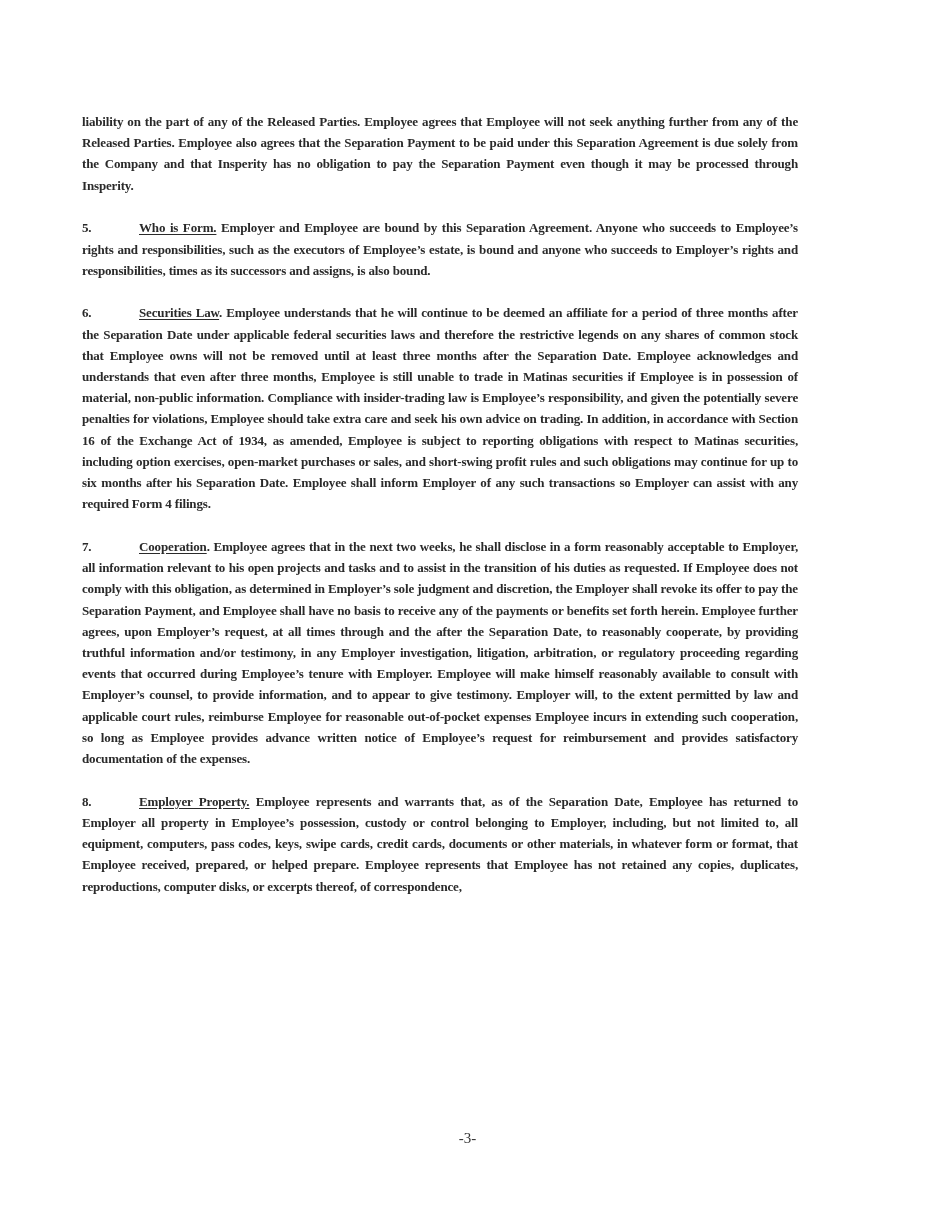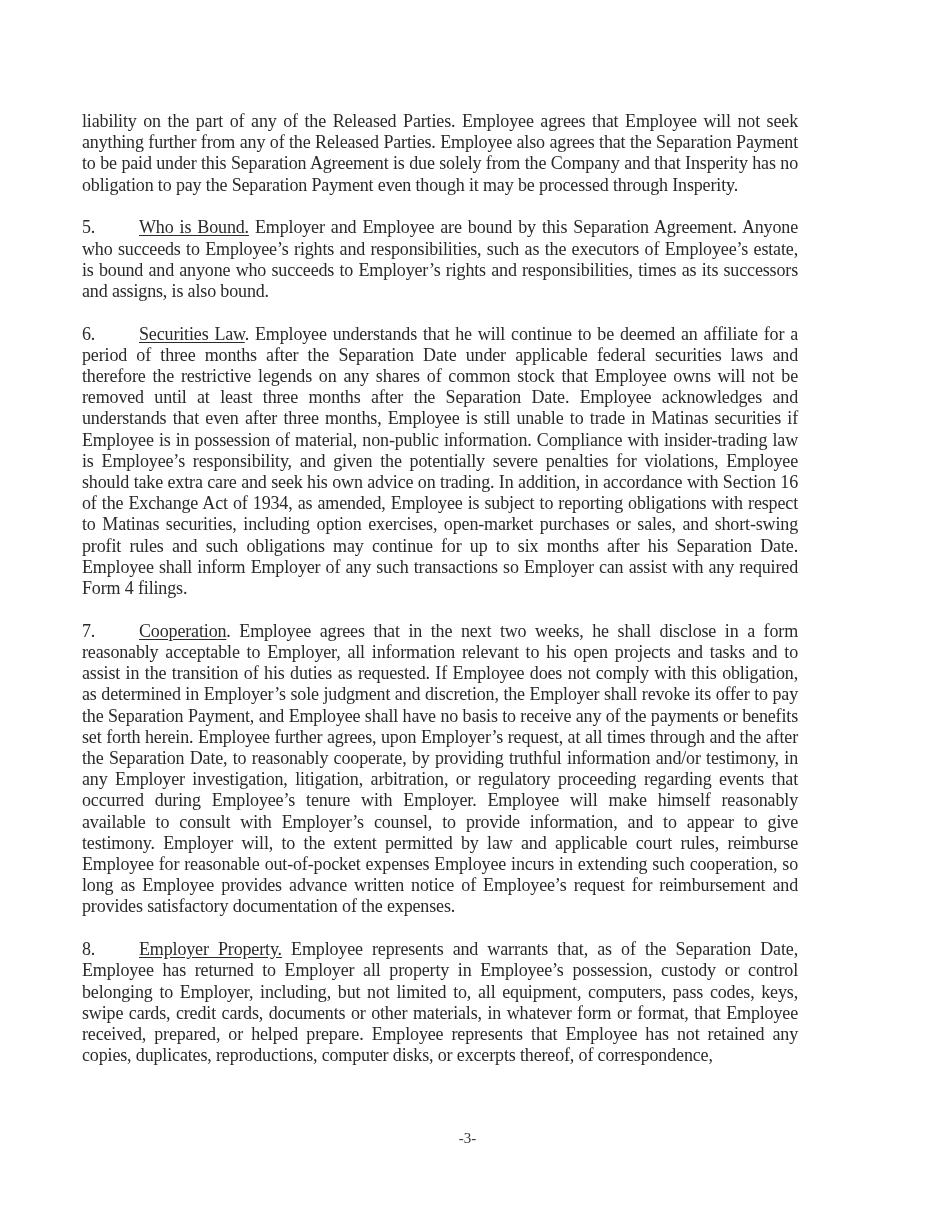--- a/index.html
+++ b/index.html
@@ -15,26 +15,27 @@
       font-family: "Liberation Serif", "DejaVu Serif", serif;
       color: #2a2a2a;
     }
     .page {
       position: absolute;
       left: 82px;
       top: 111px;
       width: 716px;
     }
     .para {
-      font-size: 18px;
+      font-size: 13px;
       line-height: 21.2px;
       text-align: justify;
       margin: 0 0 21.5px 0;
       letter-spacing: -0.15px;
       word-spacing: 0px;
+      font-weight: bold;
     }
     .para .num {
       display: inline-block;
       width: 57px;
     }
     .para .heading {
       text-decoration: underline;
       text-underline-offset: 2px;
     }
     .page-number {
@@ -47,21 +48,21 @@
       color: #333;
     }
   </style>
 </head>
 <body>
 
 <div class="page">
   <p class="para">liability on the part of any of the Released Parties. Employee agrees that Employee will not seek anything further from any of the Released Parties.  Employee also agrees that the Separation Payment to be paid under this Separation Agreement is due solely from the Company and that Insperity has no obligation to pay the Separation Payment even though it may be processed through Insperity.</p>
 
   <p class="para">
-    <span class="num">5.</span><span class="heading">Who is Bound.</span><span> Employer and Employee are bound by this Separation Agreement. Anyone who succeeds to Employee’s rights and responsibilities, such as the executors of Employee’s estate, is bound and anyone who succeeds to Employer’s rights and responsibilities, times as its successors and assigns, is also bound.</span>
+    <span class="num">5.</span><span class="heading">Who is Form.</span><span> Employer and Employee are bound by this Separation Agreement. Anyone who succeeds to Employee’s rights and responsibilities, such as the executors of Employee’s estate, is bound and anyone who succeeds to Employer’s rights and responsibilities, times as its successors and assigns, is also bound.</span>
   </p>
 
   <p class="para">
     <span class="num">6.</span><span class="heading">Securities Law</span><span>.  Employee understands that he will continue to be deemed an affiliate for a period of three months after the Separation Date under applicable federal securities laws and therefore the restrictive legends on any shares of common stock that Employee owns will not be removed until at least three months after the Separation Date.  Employee acknowledges and understands that even after three months, Employee is still unable to trade in Matinas securities if Employee is in possession of material, non-public information.  Compliance with insider-trading law is Employee’s responsibility, and given the potentially severe penalties for violations, Employee should take extra care and seek his own advice on trading.  In addition, in accordance with Section 16 of the Exchange Act of 1934, as amended, Employee is subject to reporting obligations with respect to Matinas securities, including option exercises, open-market purchases or sales,  and short-swing profit rules and such obligations may continue for up to six months after his Separation Date.  Employee shall inform Employer of any such transactions so Employer can assist with any required Form 4 filings.</span>
   </p>
 
   <p class="para">
     <span class="num">7.</span><span class="heading">Cooperation</span><span>.  Employee agrees that in the next two weeks, he shall disclose in a form reasonably acceptable to Employer, all information relevant to his open projects and tasks and to assist in the transition of his duties as requested.  If Employee does not comply with this obligation, as determined in Employer’s sole judgment and discretion, the Employer shall revoke its offer to pay the Separation Payment, and Employee shall have no basis to receive any of the payments or benefits set forth herein.  Employee further agrees, upon Employer’s request, at all times through and the after the Separation Date, to reasonably cooperate, by providing truthful information and/or testimony, in any Employer investigation, litigation, arbitration, or regulatory proceeding regarding events that occurred during Employee’s tenure with Employer. Employee will make himself reasonably available to consult with Employer’s counsel, to provide information, and to appear to give testimony. Employer will, to the extent permitted by law and applicable court rules, reimburse Employee for reasonable out-of-pocket expenses Employee incurs in extending such cooperation, so long as Employee provides advance written notice of Employee’s request for reimbursement and provides satisfactory documentation of the expenses.</span>
   </p>
 

